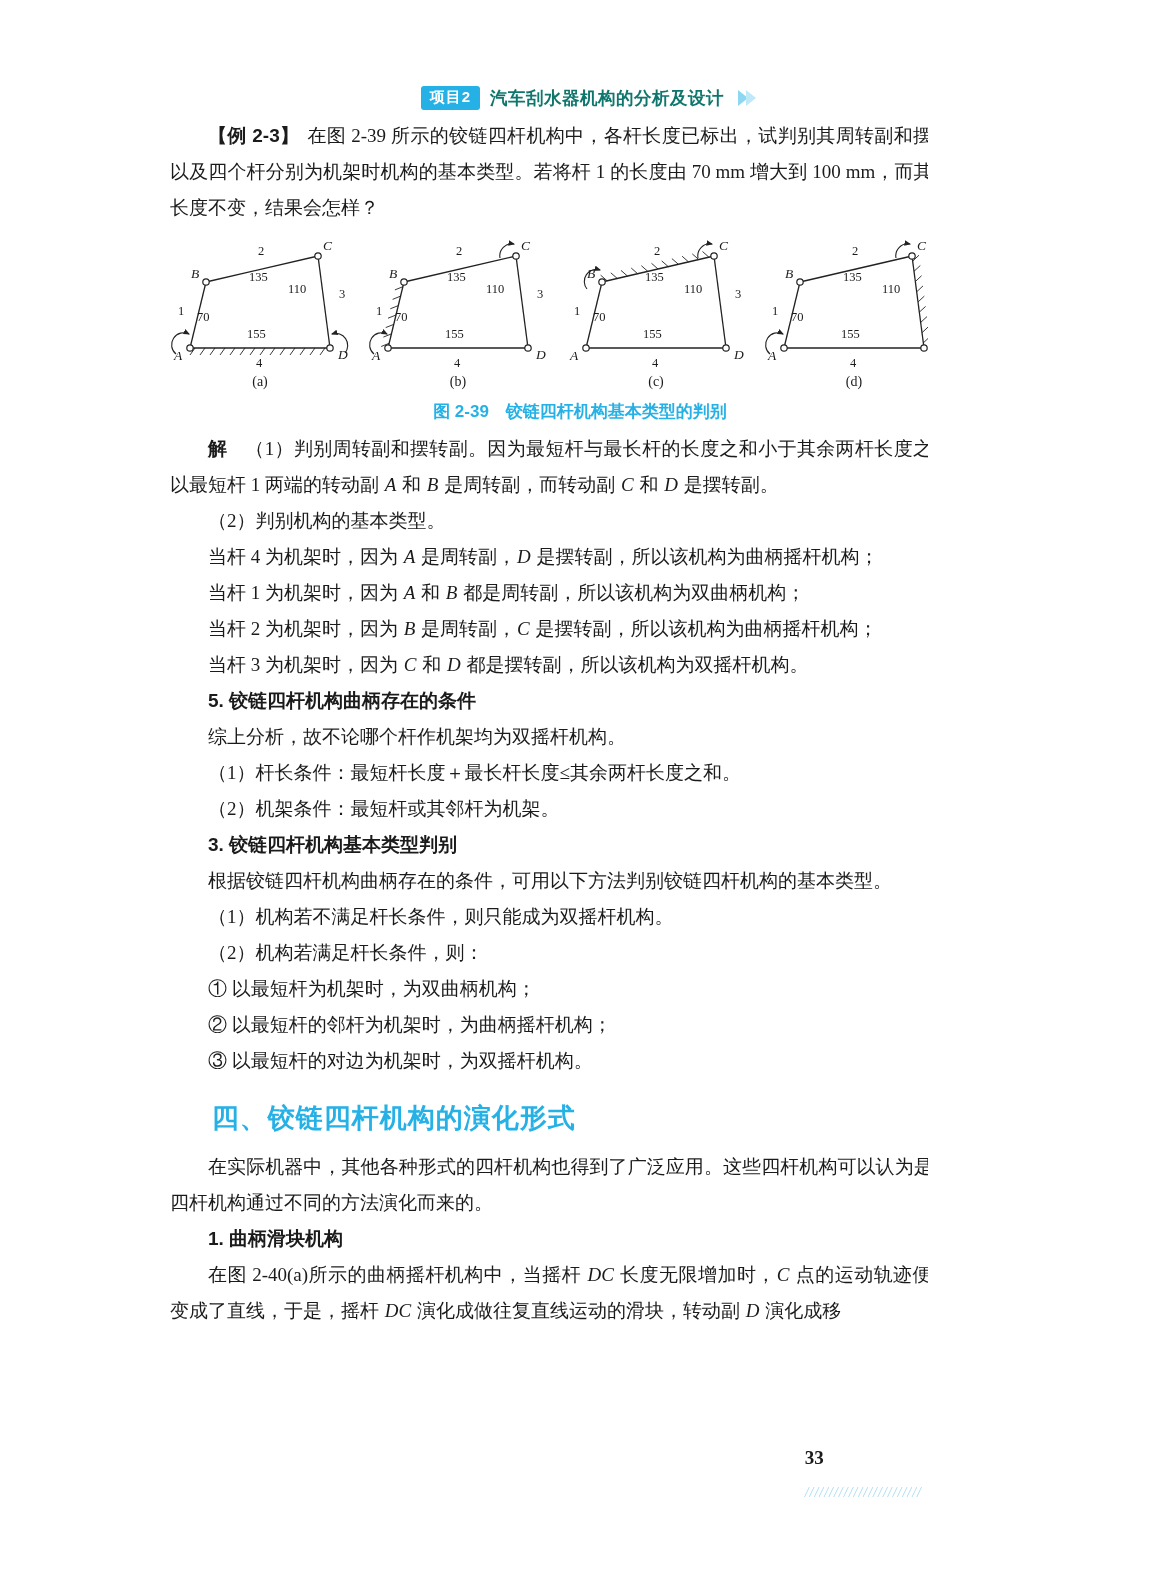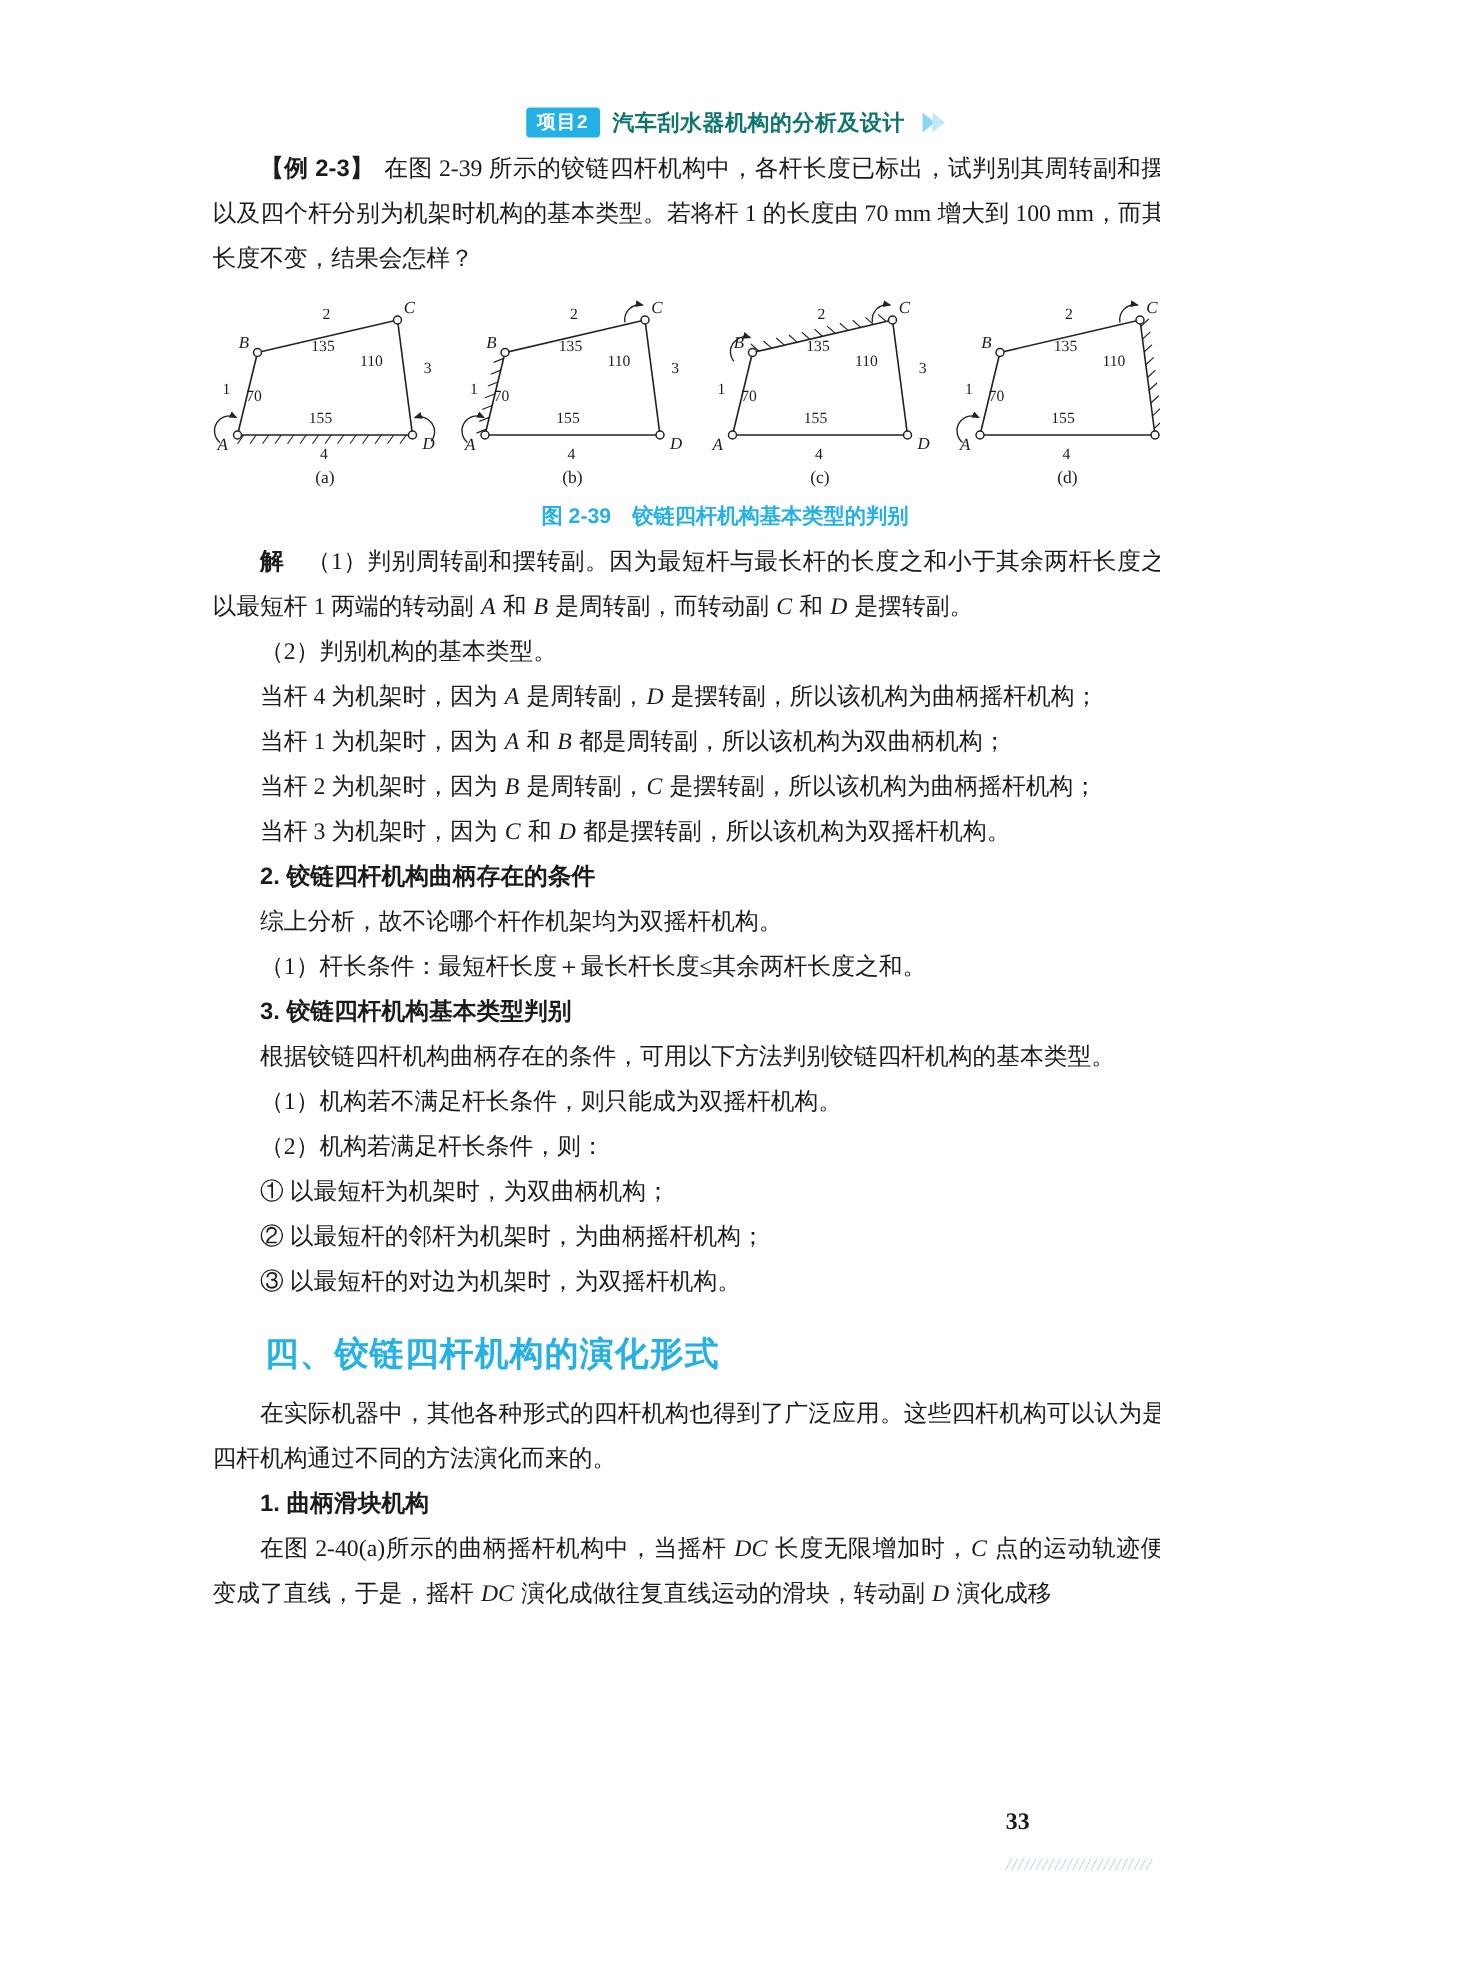--- a/index.html
+++ b/index.html
@@ -395,23 +395,24 @@
 
     <p class="fig-caption">图 2-39　铰链四杆机构基本类型的判别</p>
 
     <p class="para"><span class="lead sol">解</span><span>（1）判别周转副和摆转副。因为最短杆与最长杆的长度之和小于其余两杆长度之和，所以最短杆 1 两端的转动副 <i class="var">A</i> 和 <i class="var">B</i> 是周转副，而转动副 <i class="var">C</i> 和 <i class="var">D</i> 是摆转副。</span></p>
     <p class="para">（2）判别机构的基本类型。</p>
     <p class="para">当杆 4 为机架时，因为 <i class="var">A</i> 是周转副，<i class="var">D</i> 是摆转副，所以该机构为曲柄摇杆机构；</p>
     <p class="para">当杆 1 为机架时，因为 <i class="var">A</i> 和 <i class="var">B</i> 都是周转副，所以该机构为双曲柄机构；</p>
     <p class="para">当杆 2 为机架时，因为 <i class="var">B</i> 是周转副，<i class="var">C</i> 是摆转副，所以该机构为曲柄摇杆机构；</p>
     <p class="para">当杆 3 为机架时，因为 <i class="var">C</i> 和 <i class="var">D</i> 都是摆转副，所以该机构为双摇杆机构。</p>
 
-    <p class="h-black">2. 铰链四杆机构曲柄存在的条件</p>
+    <p class="h-black">5. 铰链四杆机构曲柄存在的条件</p>
     <p class="para">综上分析，故不论哪个杆作机架均为双摇杆机构。</p>
     <p class="para">（1）杆长条件：最短杆长度＋最长杆长度≤其余两杆长度之和。</p>
+    <p class="para">（2）机架条件：最短杆或其邻杆为机架。</p>
 
     <p class="h-black">3. 铰链四杆机构基本类型判别</p>
     <p class="para">根据铰链四杆机构曲柄存在的条件，可用以下方法判别铰链四杆机构的基本类型。</p>
     <p class="para">（1）机构若不满足杆长条件，则只能成为双摇杆机构。</p>
     <p class="para">（2）机构若满足杆长条件，则：</p>
     <p class="para">① 以最短杆为机架时，为双曲柄机构；</p>
     <p class="para">② 以最短杆的邻杆为机架时，为曲柄摇杆机构；</p>
     <p class="para">③ 以最短杆的对边为机架时，为双摇杆机构。</p>
 
     <p class="h-blue">四、铰链四杆机构的演化形式</p>

